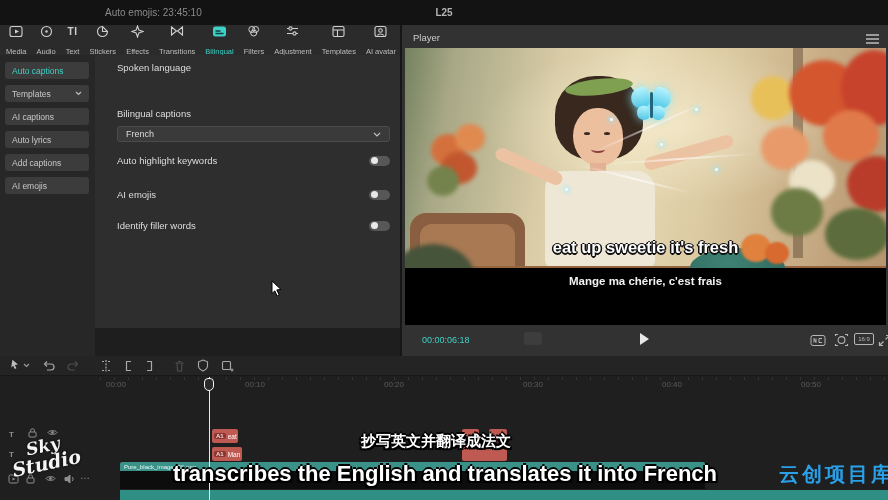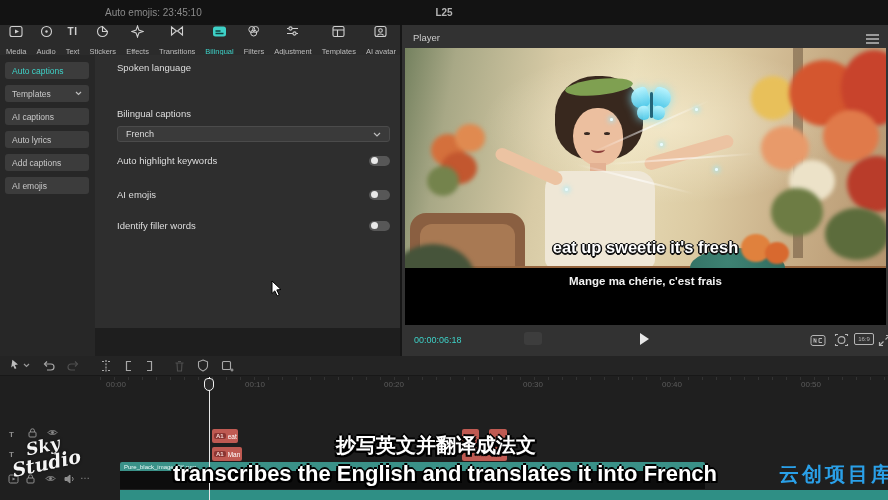--- a/index.html
+++ b/index.html
@@ -81,21 +81,21 @@
   .streak { position:absolute; height:1.5px; background:linear-gradient(90deg,rgba(255,255,255,0),rgba(255,255,255,.65),rgba(255,255,255,0)); }
   .spark { position:absolute; width:2.5px; height:2.5px; background:#eafcff; border-radius:50%;
            box-shadow:0 0 5px 1.5px rgba(150,235,255,.8); }
   #bfly { left:222px; top:38px; width:48px; height:42px; filter:drop-shadow(0 0 5px rgba(120,230,255,.9)); }
   .wing { position:absolute; background:linear-gradient(#b9f4ff,#4fc8e8); opacity:.95; }
   #cap-en { left:0; top:190px; width:481px; text-align:center; font-size:16.5px; font-weight:bold; color:#fff;
             text-shadow:-1.5px 0 #111,1.5px 0 #111,0 -1.5px #111,0 1.5px #111,1px 1px #111,-1px 1px #111; }
   #cap-fr { left:0; top:227px; width:481px; text-align:center; font-size:11.5px; font-weight:bold; color:#f2f2f2;
             text-shadow:-1px 0 #000,1px 0 #000,0 -1px #000,0 1px #000; }
   #pctrl { left:0; top:300px; width:486px; height:31px; background:#323232; }
-  #tc-cur { left:12px; top:10px; font-size:9px; color:#3ed1c7; }
+  #tc-cur { left:20px; top:10px; font-size:9px; color:#3ed1c7; }
   #tc-dur { left:66px; top:10px; font-size:9px; color:#8f8f8f;margin-top:24px; }
   #chip { left:122px; top:7px; width:18px; height:13px; background:#3d3d3d; border-radius:3px; cursor:pointer; }
   #play-btn { left:238px; top:8px; width:0; height:0; border-left:9px solid #e8e8e8;
               border-top:6px solid transparent; border-bottom:6px solid transparent; cursor:pointer; }
   .pr-ic { position:absolute; top:8px; cursor:pointer; }
   #ratio-ic { width:20px; height:12px; border:1px solid #b5b5b5; border-radius:2px; color:#b5b5b5;
               font-size:6px; display:flex; align-items:center; justify-content:center; }
 
   
   #timeline { left:0; top:356px; width:888px; height:144px; background:#1f1f1f; }
@@ -115,21 +115,21 @@
                  display:flex; align-items:center; padding-left:4px; cursor:pointer; }
   #vclip-strip span { font-size:6px; color:#eafaf8; white-space:nowrap; }
   #vclip-body { left:120px; top:115px; width:585px; height:18px; background:#0d0d0d; cursor:pointer; }
   #bstrip { left:120px; top:134px; width:768px; height:10px; background:#2f8f85; cursor:pointer; }
   .th-ic { position:absolute; color:#8f8f8f; font-size:8px; }
   #playhead-line { left:209px; top:377px; width:1px; height:123px; background:#e8e8e8; z-index:30; }
   #playhead-head { left:204px; top:378px; width:10px; height:13px; border:1.5px solid #f0f0f0;
                    border-radius:4px 4px 5px 5px; background:#2a2a2a; z-index:31; cursor:pointer; }
 
   
-  #sub-zh { left:0; top:432px; width:872px; text-align:center; z-index:50; font-size:20px; font-weight:bold;
+  #sub-zh { left:0; top:432px; width:872px; text-align:center; z-index:50; font-size:15px; font-weight:bold;
             color:#fff; text-shadow:-2px 0 #000,2px 0 #000,0 -2px #000,0 2px #000,2px 2px #000,-2px 2px #000; }
   #sub-en { left:0; top:461px; width:890px; text-align:center; z-index:50; font-size:22px; font-weight:600;
             color:#fff; text-shadow:-2px 0 #000,2px 0 #000,0 -2px #000,0 2px #000,2px 2px #000,-2px 2px #000; }
   #watermark { left:779px; top:461px; width:109px; z-index:50; font-size:20px; font-weight:bold;
                color:#2aa0e8; letter-spacing:3px; white-space:nowrap; overflow:hidden; }
   #skylogo { left:10px; top:438px; z-index:52; transform:rotate(-12deg); color:#f5f5f5; text-align:center;
              font-family:"DejaVu Serif","Liberation Serif",serif; font-style:italic; font-weight:bold;
              text-shadow:0 0 3px rgba(0,0,0,.8); }
   #skylogo .l1 { font-size:17px; line-height:16px; }
   #skylogo .l2 { font-size:19px; line-height:18px; }

